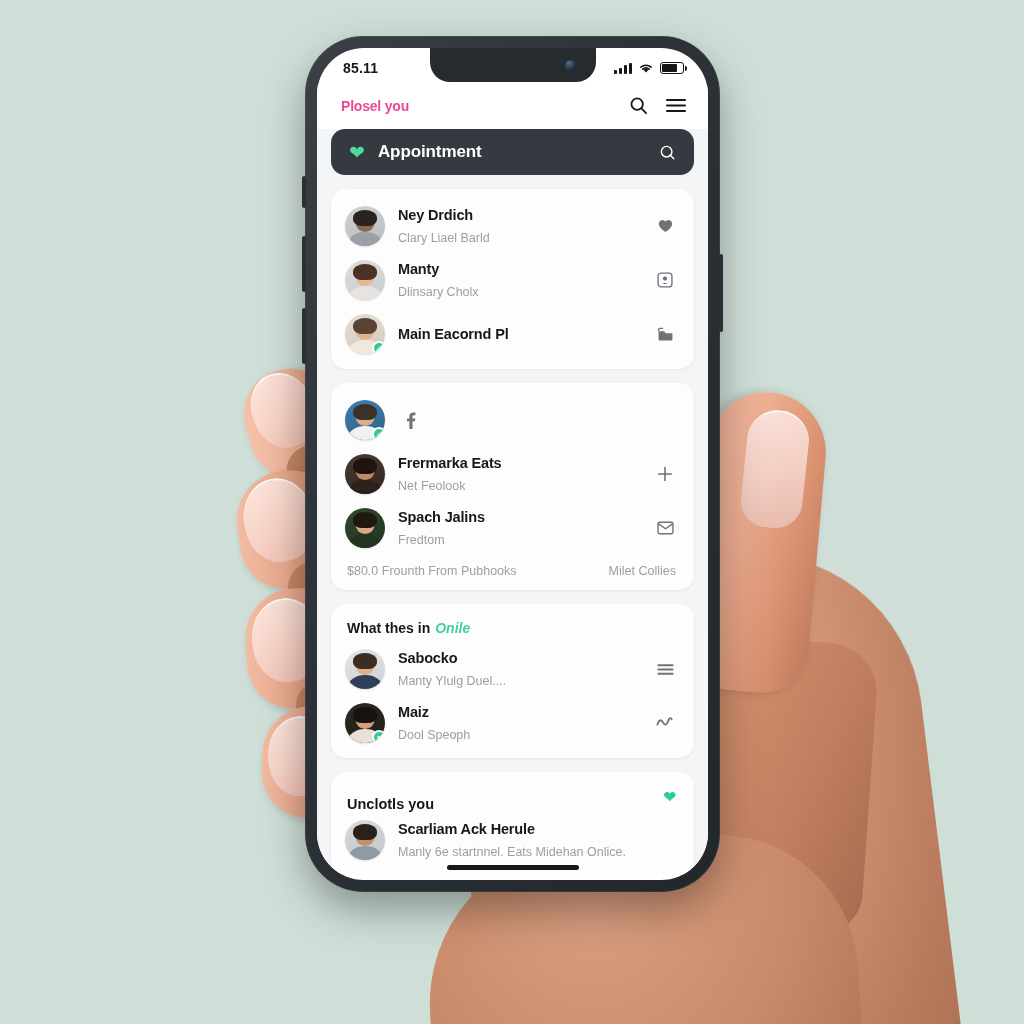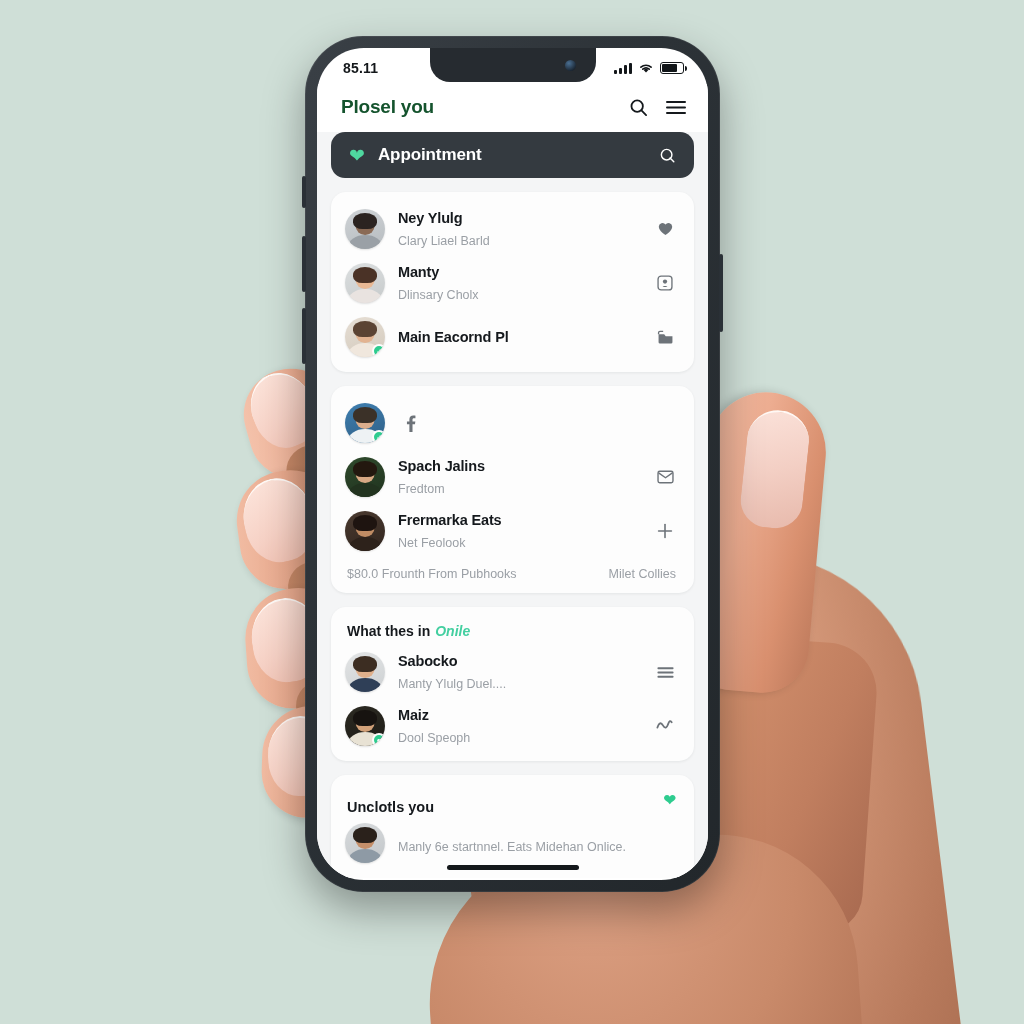--- a/index.html
+++ b/index.html
@@ -154,21 +154,21 @@
     width:2px; height:5px; background:#13171a; border-radius:0 2px 2px 0;
   }
   .batt span { display:block; width:78%; height:100%; background:#13171a; border-radius:1px; }
 
   
   .appbar {
     display: flex; align-items: center; justify-content: space-between;
     padding: 12px 22px 14px 24px;
     background: #fff;
   }
-  .app-title { font-size: 19px; font-weight: bold; color: #14532d; letter-spacing: -0.2px; }
+  .app-title { font-size: 14px; font-weight: bold; color: #ec4899; letter-spacing: -0.2px; }
   .appbar-actions { display: flex; align-items: center; gap: 18px; }
   .ic { color: #15191d; display: flex; align-items: center; }
 
   
   .content {
     background: #f4f5f6;
     padding: 0 14px 8px;
     height: calc(100% - 86px);
     overflow: hidden;
   }
@@ -350,21 +350,21 @@
 
         <div class="card">
           <div class="row">
             <div class="avatar">
               <div class="av-face" style="background:linear-gradient(160deg,#cfd3d6,#b7bcc0)"></div>
               <div class="av-body" style="background:#9aa0a6"></div>
               <div class="av-head" style="background:#8a6a55"></div>
               <div class="av-hair" style="background:#2b2320"></div>
             </div>
             <div class="rowtext">
-              <div class="rowtitle">Ney Ylulg</div>
+              <div class="rowtitle">Ney Drdich</div>
               <div class="rowsub">Clary Liael Barld</div>
             </div>
             <div class="rowicon">
               <svg width="15" height="14" viewBox="0 0 16 15">
                   <path d="M8 14S0.8 9.6 0.8 5.1A4 4 0 0 1 8 2.8 4 4 0 0 1 15.2 5.1C15.2 9.6 8 14 8 14z" fill="#6d7379"></path>
                 </svg>
             </div>
           </div>
 
           <div class="row">
@@ -418,52 +418,52 @@
             </div>
             <div class="rowicon">
               <svg width="10" height="17" viewBox="0 0 10 18">
                   <path d="M6.6 18V9.8h2.6l0.4-3H6.6V4.9c0-0.9 0.3-1.5 1.5-1.5H9.7V0.7C9.4 0.7 8.4 0.6 7.3 0.6 4.9 0.6 3.3 2 3.3 4.6v2.2H0.7v3h2.6V18z" fill="#6d7379"></path>
                 </svg>
             </div>
           </div>
 
           <div class="row">
             <div class="avatar">
+              <div class="av-face" style="background:linear-gradient(160deg,#4a3a30,#31251e)"></div>
+              <div class="av-body" style="background:#2d221b"></div>
+              <div class="av-head" style="background:#c08c64"></div>
+              <div class="av-hair" style="background:#1e1410"></div>
+            </div>
+            <div class="rowtext">
+              <div class="rowtitle">Frermarka Eats</div>
+              <div class="rowsub">Net Feolook</div>
+            </div>
+            <div class="rowicon">
+              <svg width="16" height="16" viewBox="0 0 16 16">
+                  <line x1="8" y1="1.6" x2="8" y2="14.4" stroke="#6d7379" stroke-width="1.6" stroke-linecap="round"></line>
+                  <line x1="1.6" y1="8" x2="14.4" y2="8" stroke="#6d7379" stroke-width="1.6" stroke-linecap="round"></line>
+                </svg>
+            </div>
+          </div>
+
+          <div class="row">
+            <div class="avatar">
               <div class="av-face" style="background:linear-gradient(160deg,#2f4a2c,#20331f)"></div>
               <div class="av-body" style="background:#22331f"></div>
               <div class="av-head" style="background:#d8a984"></div>
               <div class="av-hair" style="background:#23180f"></div>
             </div>
             <div class="rowtext">
               <div class="rowtitle">Spach Jalins</div>
               <div class="rowsub">Fredtom</div>
             </div>
             <div class="rowicon">
               <svg width="17" height="14" viewBox="0 0 18 15">
                   <rect x="1" y="1.4" width="16" height="12.2" rx="1.8" stroke="#6d7379" stroke-width="1.5" fill="none"></rect>
                   <path d="M2 3.3l7 5 7-5" stroke="#6d7379" stroke-width="1.5" fill="none" stroke-linecap="round"></path>
-                </svg>
-            </div>
-          </div>
-
-          <div class="row">
-            <div class="avatar">
-              <div class="av-face" style="background:linear-gradient(160deg,#4a3a30,#31251e)"></div>
-              <div class="av-body" style="background:#2d221b"></div>
-              <div class="av-head" style="background:#c08c64"></div>
-              <div class="av-hair" style="background:#1e1410"></div>
-            </div>
-            <div class="rowtext">
-              <div class="rowtitle">Frermarka Eats</div>
-              <div class="rowsub">Net Feolook</div>
-            </div>
-            <div class="rowicon">
-              <svg width="16" height="16" viewBox="0 0 16 16">
-                  <line x1="8" y1="1.6" x2="8" y2="14.4" stroke="#6d7379" stroke-width="1.6" stroke-linecap="round"></line>
-                  <line x1="1.6" y1="8" x2="14.4" y2="8" stroke="#6d7379" stroke-width="1.6" stroke-linecap="round"></line>
                 </svg>
             </div>
           </div>
 
           <div class="cardfoot">
             <span>$80.0 Frounth From Pubhooks</span>
             <span>Milet Collies</span>
           </div>
         </div>
 
@@ -518,20 +518,21 @@
             <span class="card-heart">❤</span>
           </div>
           <div class="row blurbrow">
             <div class="avatar">
               <div class="av-face" style="background:linear-gradient(160deg,#d8dbdd,#c2c6c9)"></div>
               <div class="av-body" style="background:#8e9aa5"></div>
               <div class="av-head" style="background:#c58f6a"></div>
               <div class="av-hair" style="background:#2a211b"></div>
             </div>
             <div class="rowtext">
+              <div class="rowtitle">Scarliam Ack Herule</div>
               <div class="rowsub">Manly 6e startnnel. Eats Midehan Onlice.</div>
             </div>
           </div>
         </div>
 
       </div>
 
       <div class="home-indicator"></div>
     </div>
   </div>

